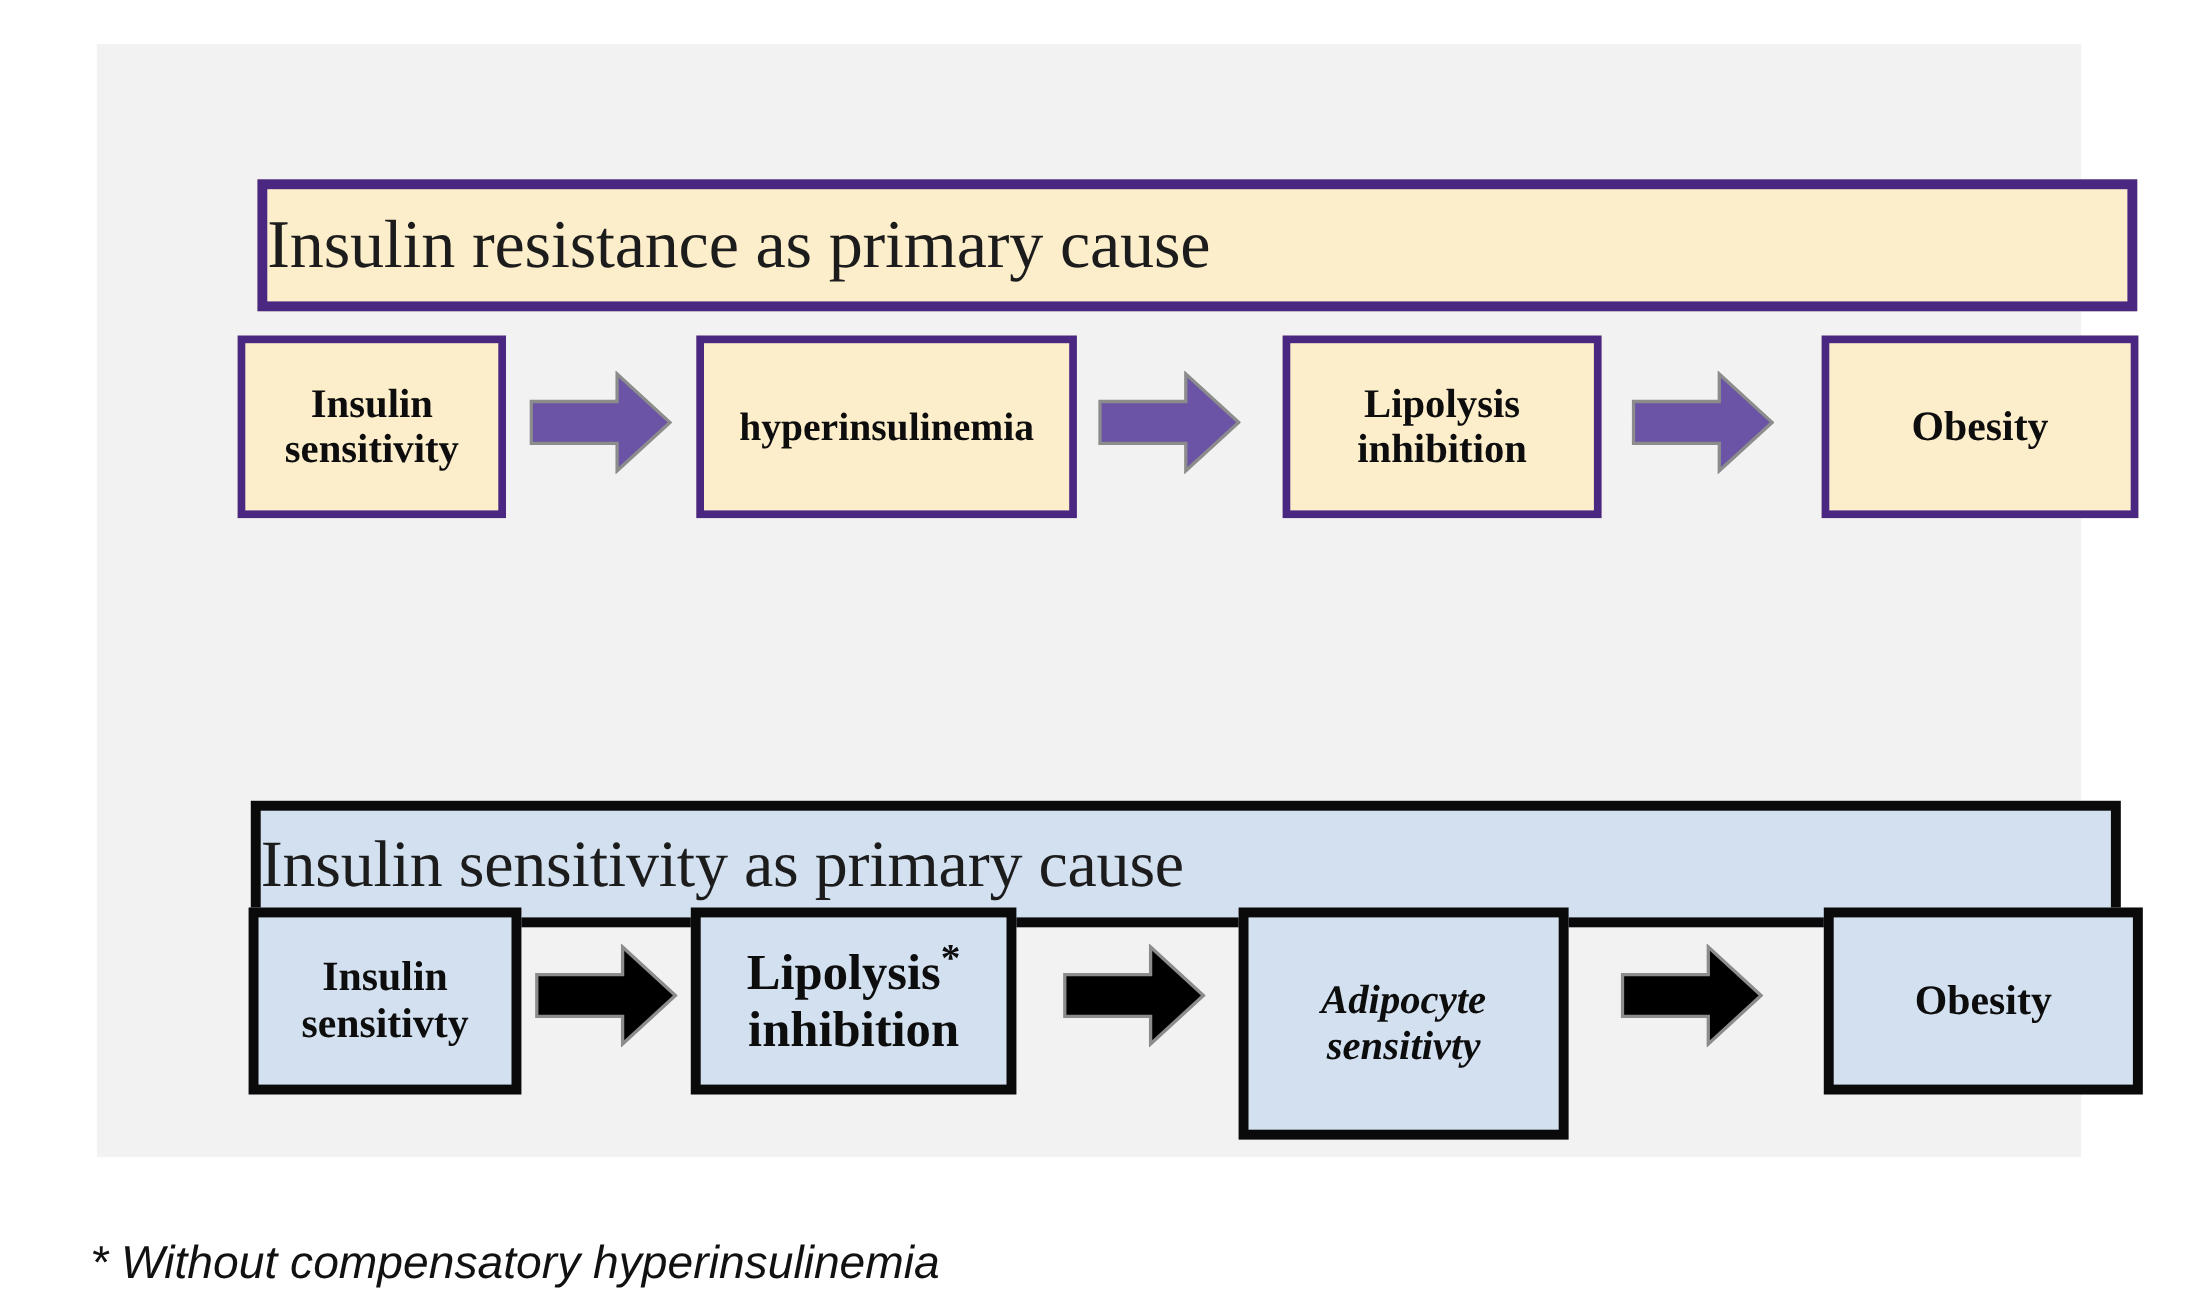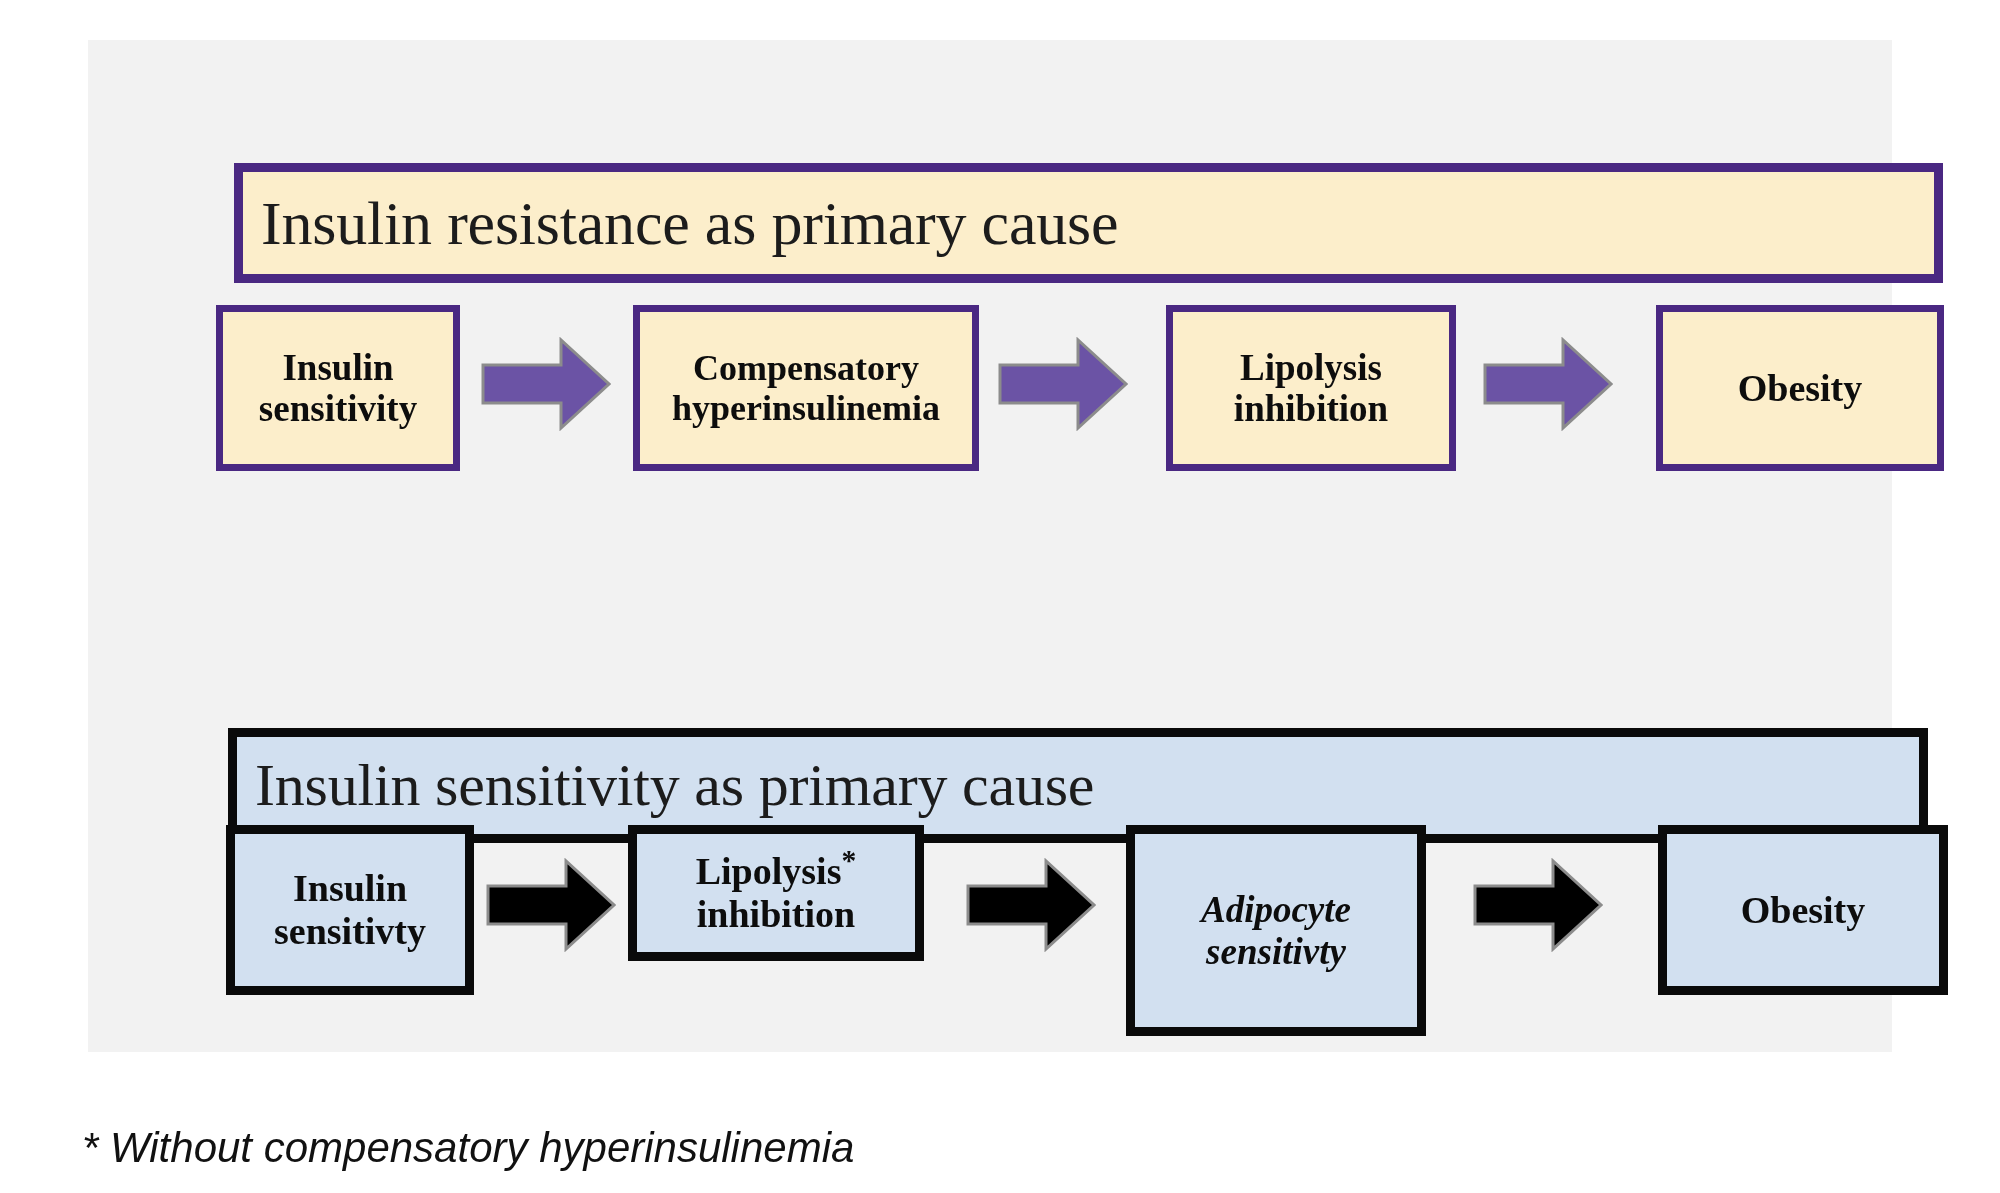--- a/index.html
+++ b/index.html
@@ -17,21 +17,20 @@
     left:88px;top:40px;
     width:1804px;height:1012px;
     background:#f2f2f2;
   }
 
   
   .banner{
     position:absolute;
     box-sizing:border-box;
     display:flex;align-items:center;
-    padding-left:18px;
   }
   .banner-label{
     font-family:"Liberation Serif",serif;
     font-weight:400;
     letter-spacing:-0.2px;
     white-space:nowrap;
   }
   .banner.purple{
     left:146px;top:123px;width:1709px;height:120px;
     background:#fceecb;
@@ -102,21 +101,20 @@
     </div>
 
     <div class="arrow" style="left:393px;top:297px;width:130px;height:94px;">
       <svg viewBox="0 0 130 94" preserveAspectRatio="none" aria-hidden="true">
         <polygon points="2,28 80,28 80,3 128,47 80,91 80,66 2,66" fill="#6b53a5" stroke="#8c8c8c" stroke-width="3"></polygon>
       </svg>
     </div>
 
     <div class="node purple" style="left:545px;top:265px;width:346px;height:166px;font-size:36px;">
       <span>
-        <span class="node-label">Compensatory</span>
         <span class="node-label">hyperinsulinemia</span>
       </span>
     </div>
 
     <div class="arrow" style="left:910px;top:297px;width:130px;height:94px;">
       <svg viewBox="0 0 130 94" preserveAspectRatio="none" aria-hidden="true">
         <polygon points="2,28 80,28 80,3 128,47 80,91 80,66 2,66" fill="#6b53a5" stroke="#8c8c8c" stroke-width="3"></polygon>
       </svg>
     </div>
 
@@ -149,21 +147,21 @@
         <span class="node-label">sensitivty</span>
       </span>
     </div>
 
     <div class="arrow" style="left:398px;top:818px;width:130px;height:94px;">
       <svg viewBox="0 0 130 94" preserveAspectRatio="none" aria-hidden="true">
         <polygon points="2,28 80,28 80,3 128,47 80,91 80,66 2,66" fill="#000000" stroke="#8c8c8c" stroke-width="3"></polygon>
       </svg>
     </div>
 
-    <div class="node black" style="left:540px;top:785px;width:296px;height:136px;font-size:38px;">
+    <div class="node black" style="left:540px;top:785px;width:296px;height:170px;font-size:46px;">
       <span>
         <span class="node-label"><span>Lipolysis</span><sup>*</sup></span>
         <span class="node-label">inhibition</span>
       </span>
     </div>
 
     <div class="arrow" style="left:878px;top:818px;width:130px;height:94px;">
       <svg viewBox="0 0 130 94" preserveAspectRatio="none" aria-hidden="true">
         <polygon points="2,28 80,28 80,3 128,47 80,91 80,66 2,66" fill="#000000" stroke="#8c8c8c" stroke-width="3"></polygon>
       </svg>

